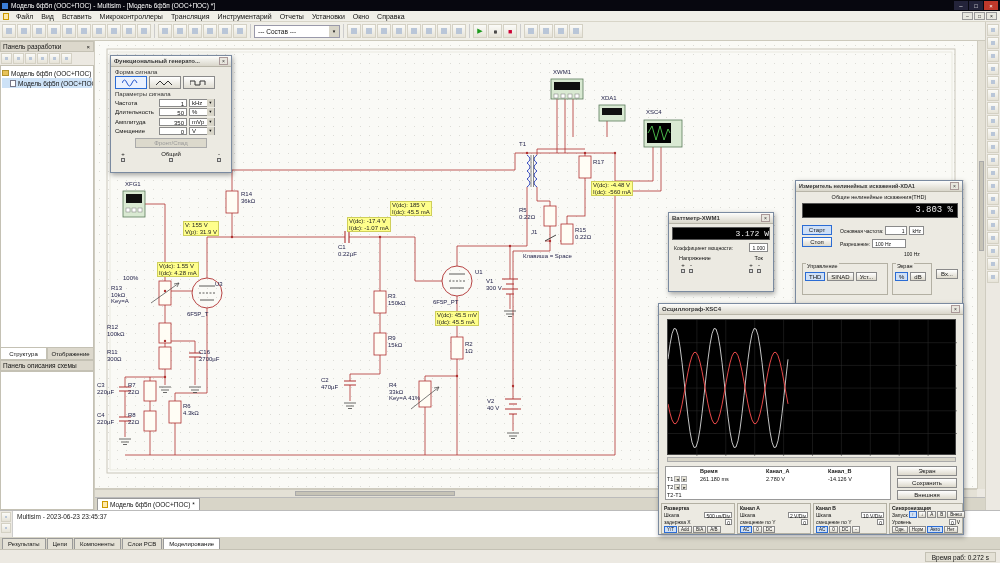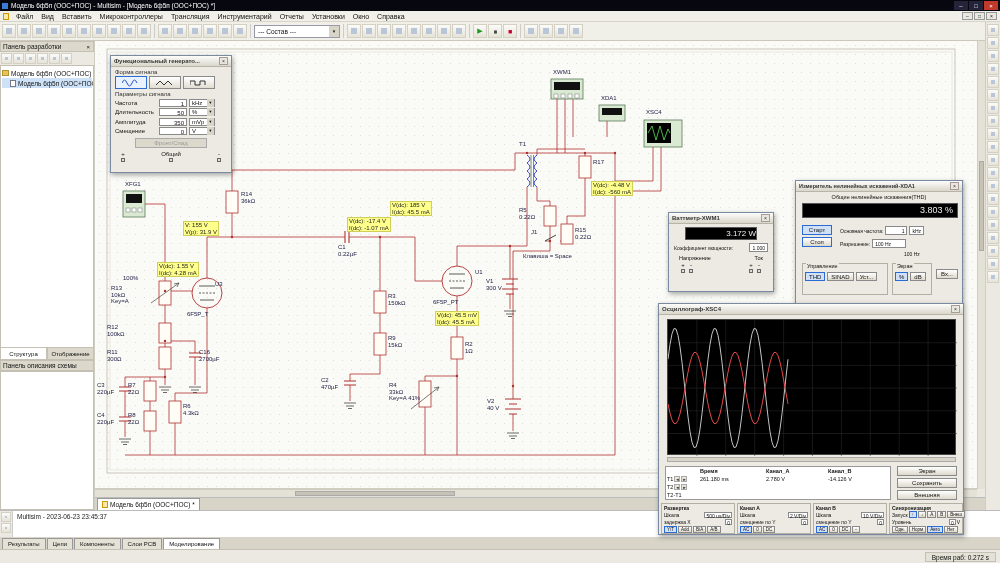--- a/index.html
+++ b/index.html
@@ -75,21 +75,21 @@
 .wavebtn.active{border:1px solid #2b6cd4;background:#eaf2ff}
 .prow{display:flex;align-items:center;margin:1.5px 4px;gap:2px}
 .plabel{width:42px}
 .pinput{width:28px;height:8px;border:1px solid #8a8a8a;background:#fff;text-align:right;padding-right:2px;line-height:8px}
 .punit{width:26px;height:8px;border:1px solid #8a8a8a;background:#fff;display:flex;align-items:center;padding-left:2px}
 .punit .ar{margin-left:auto;background:#d8d5c8;width:7px;text-align:center;font-size:4.5px;line-height:8px}
 .edgebtn{margin:3px auto 1px;width:72px;height:10px;border:1px solid #aaa;background:#dcd9cc;color:#999;text-align:center;line-height:9px}
 .termrow{display:flex;justify-content:space-between;margin:3px 10px 0;align-items:center}
 .term{display:flex;flex-direction:column;align-items:center;gap:1px}
 .pad{width:4px;height:4px;border:1px solid #666;background:#ddd}
-.lcd{background:#000;color:#eee;font-family:Liberation Sans, sans-serif;text-align:right;border:1px solid #555}
+.lcd{background:#000;color:#eee;font-family:Liberation Mono, monospace;text-align:right;border:1px solid #555}
 .bsm{border:1px solid #8a8a8a;background:linear-gradient(#fff,#ddd9cc);display:inline-flex;align-items:center;justify-content:center;height:10px;padding:0 3px;white-space:nowrap}
 .bsm.blue{border-color:#2b6cd4}
 .bsm.press{background:#cfe0f7;border-color:#2b6cd4}
 .fieldbox{border:1px solid #8a8a8a;background:#fff;height:9px;display:inline-flex;align-items:center;padding:0 2px}
 .grpbox{border:1px solid #b3b0a3;position:absolute;padding-top:6px}
 .grpbox .gtitle{position:absolute;top:-1px;left:3px;background:#eceae2;padding:0 1px;font-size:5.5px}
 
 #scopewin{z-index:25}
 .screen{position:absolute;left:8px;top:15px;width:289px;height:136px;background:#000;border:1px solid #444}
 .sscroll{position:absolute;left:8px;top:153px;width:289px;height:5px;background:#d8d5c8;border:1px solid #aaa}
@@ -593,21 +593,21 @@
           <span class="pad"></span>
         </span>
     </div>
   </div>
 
   <div class="fwin" id="wmwin" style="left:668px;top:212px;width:106px;height:80px">
     <div class="ftitle">
       <span>Ваттметр-XWM1</span>
       <span class="fclose">×</span>
     </div>
-    <div class="lcd" style="margin:3px 16px;height:13px;font-size:8px;line-height:11px">3.172 W</div>
+    <div class="lcd" style="margin:3px 3px;height:13px;font-size:8px;line-height:11px">3.172 W</div>
     <div style="display:flex;align-items:center;margin:1px 5px;gap:2px;font-size:5px">
       <span>Коэффициент мощности:</span>
       <span class="fieldbox" style="margin-left:auto">1.000</span>
     </div>
     <div style="display:flex;justify-content:space-between;margin:3px 10px 1px;font-size:5.5px">
       <span>Напряжение</span>
       <span>Ток</span>
     </div>
     <div style="display:flex;justify-content:space-between;margin:0 12px">
       <span style="display:flex;gap:4px">

